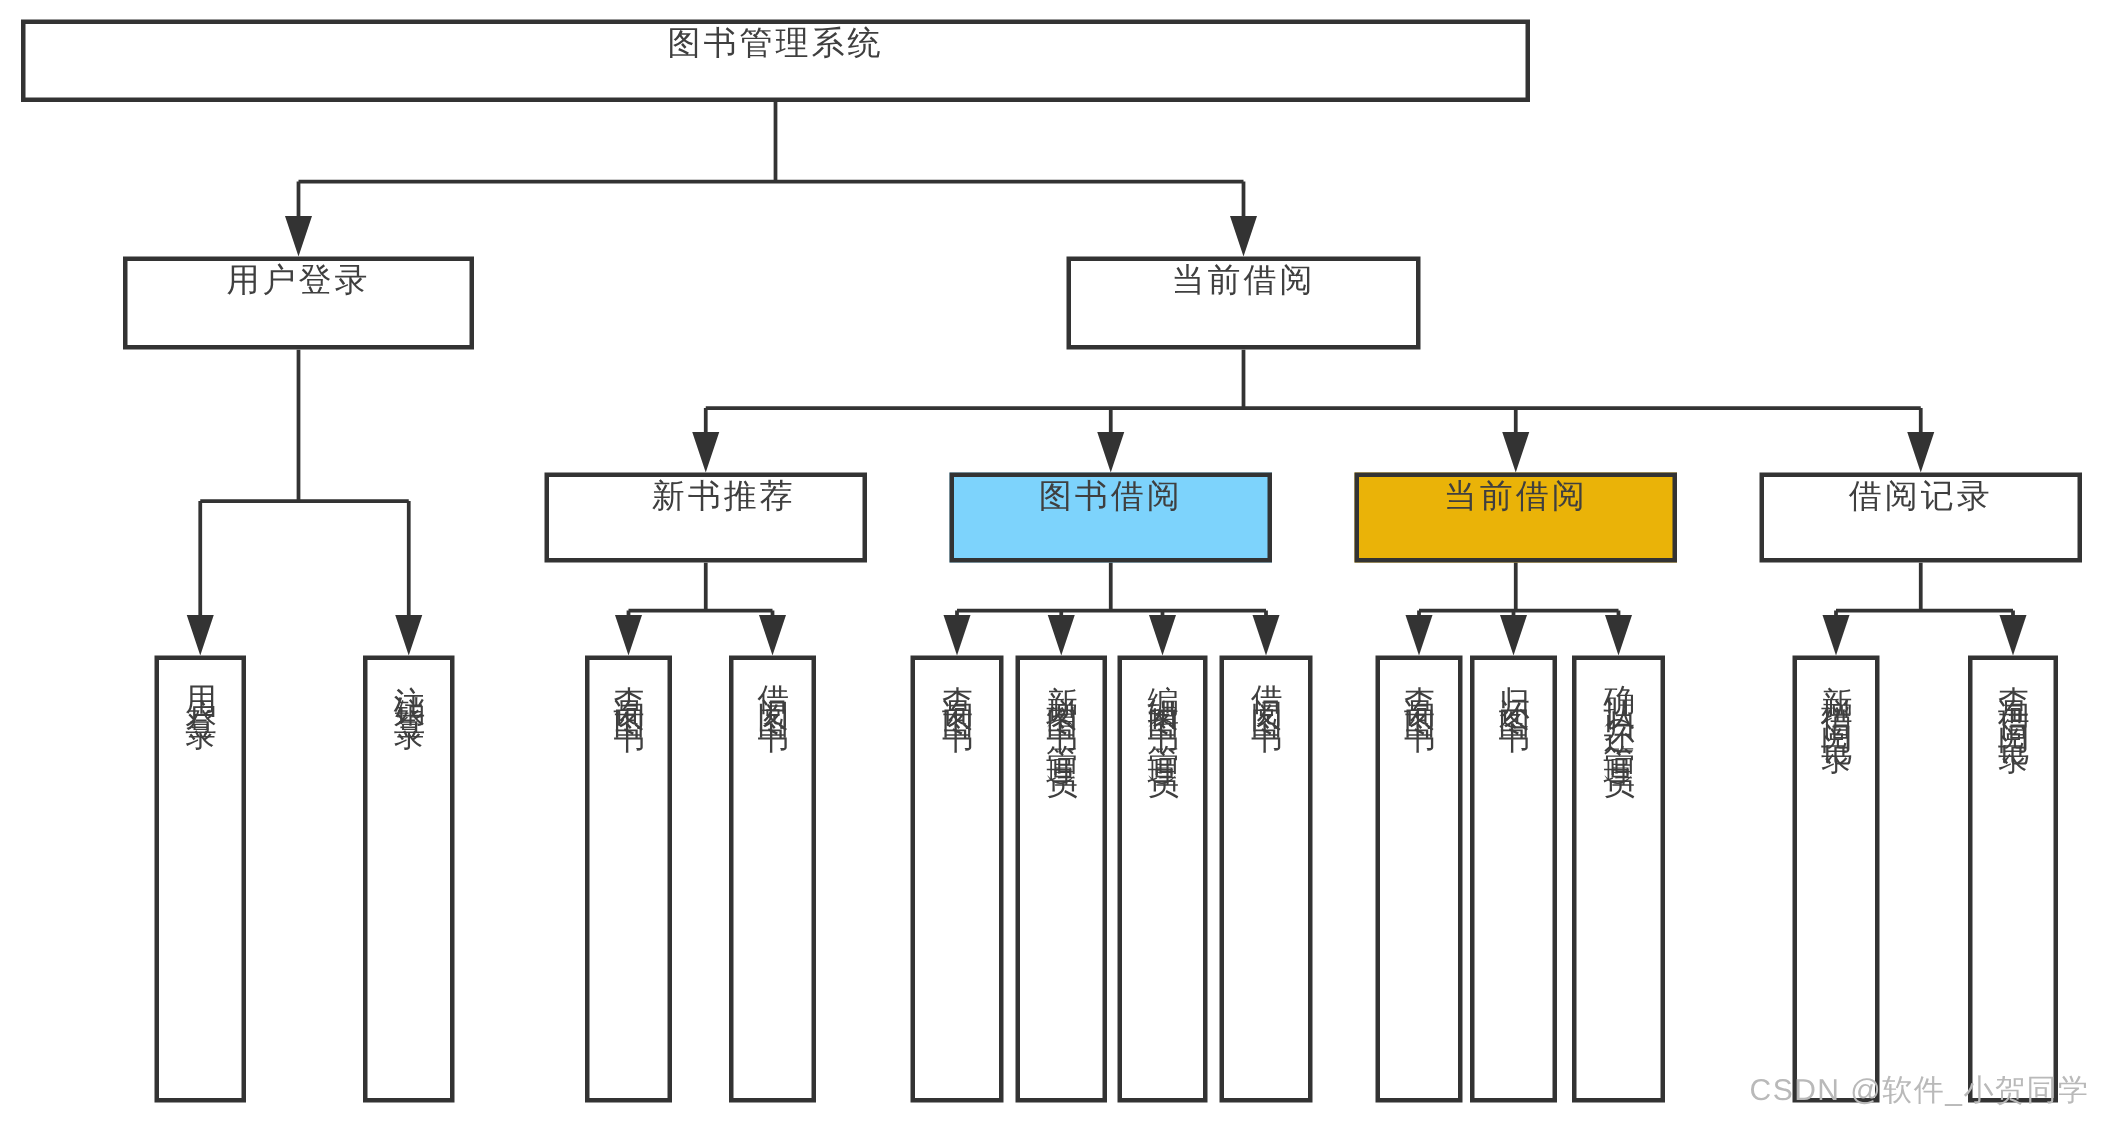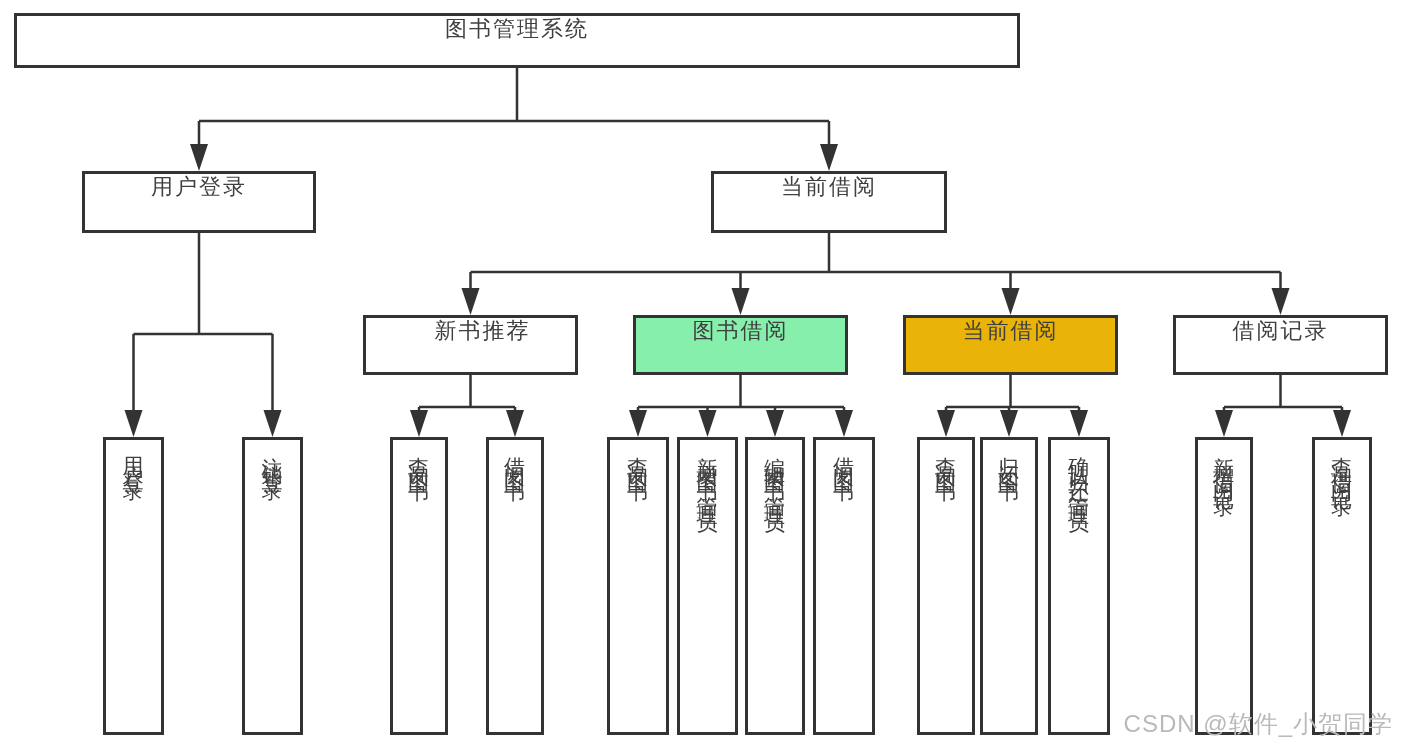--- a/index.html
+++ b/index.html
@@ -34,21 +34,21 @@
     text-orientation:mixed;
     font-size:21px;
     letter-spacing:8px;
     line-height:1;
     white-space:normal;
   }
   .watermark{
     position:absolute;
     right:12px;
     bottom:7px;
-    font-size:24px;
+    font-size:20px;
     letter-spacing:1px;
     color:#b9b9b9;
     white-space:nowrap;
   }
 </style>
 </head>
 <body>
 
 <div id="stage">
   <svg id="connectors" xmlns="http://www.w3.org/2000/svg">
@@ -79,21 +79,21 @@
       </div>
       <div class="node" style="left: 82px; top: 171px; width: 234px; height: 62px; border-color: rgb(51, 51, 51); background: rgb(255, 255, 255); color: rgb(63, 63, 63);">
         <span class="node-label">用户登录</span>
       </div>
       <div class="node" style="left: 711px; top: 171px; width: 236px; height: 62px; border-color: rgb(51, 51, 51); background: rgb(255, 255, 255); color: rgb(63, 63, 63);">
         <span class="node-label">当前借阅</span>
       </div>
       <div class="node" style="left: 363px; top: 315px; width: 215px; height: 60px; border-color: rgb(51, 51, 51); background: rgb(255, 255, 255); color: rgb(63, 63, 63); padding-left: 24px;">
         <span class="node-label">新书推荐</span>
       </div>
-      <div class="node" style="left: 633px; top: 315px; width: 215px; height: 60px; border-color: rgb(51, 51, 51); background: #86efac; color: rgb(63, 63, 63);">
+      <div class="node" style="left: 633px; top: 315px; width: 215px; height: 60px; border-color: rgb(51, 51, 51); background: #7dd3fc; color: rgb(63, 63, 63);">
         <span class="node-label">图书借阅</span>
       </div>
       <div class="node" style="left: 903px; top: 315px; width: 215px; height: 60px; border-color: rgb(51, 51, 51); background: #eab308; color: rgb(63, 63, 63);">
         <span class="node-label">当前借阅</span>
       </div>
       <div class="node" style="left: 1173px; top: 315px; width: 215px; height: 60px; border-color: rgb(51, 51, 51); background: rgb(255, 255, 255); color: rgb(63, 63, 63);">
         <span class="node-label">借阅记录</span>
       </div>
       <div class="node vertical" style="left: 103px; top: 437px; width: 61px; height: 298px; border-color: rgb(51, 51, 51); background: rgb(255, 255, 255); color: rgb(63, 63, 63);">
         <span class="node-label">用户登录</span>

